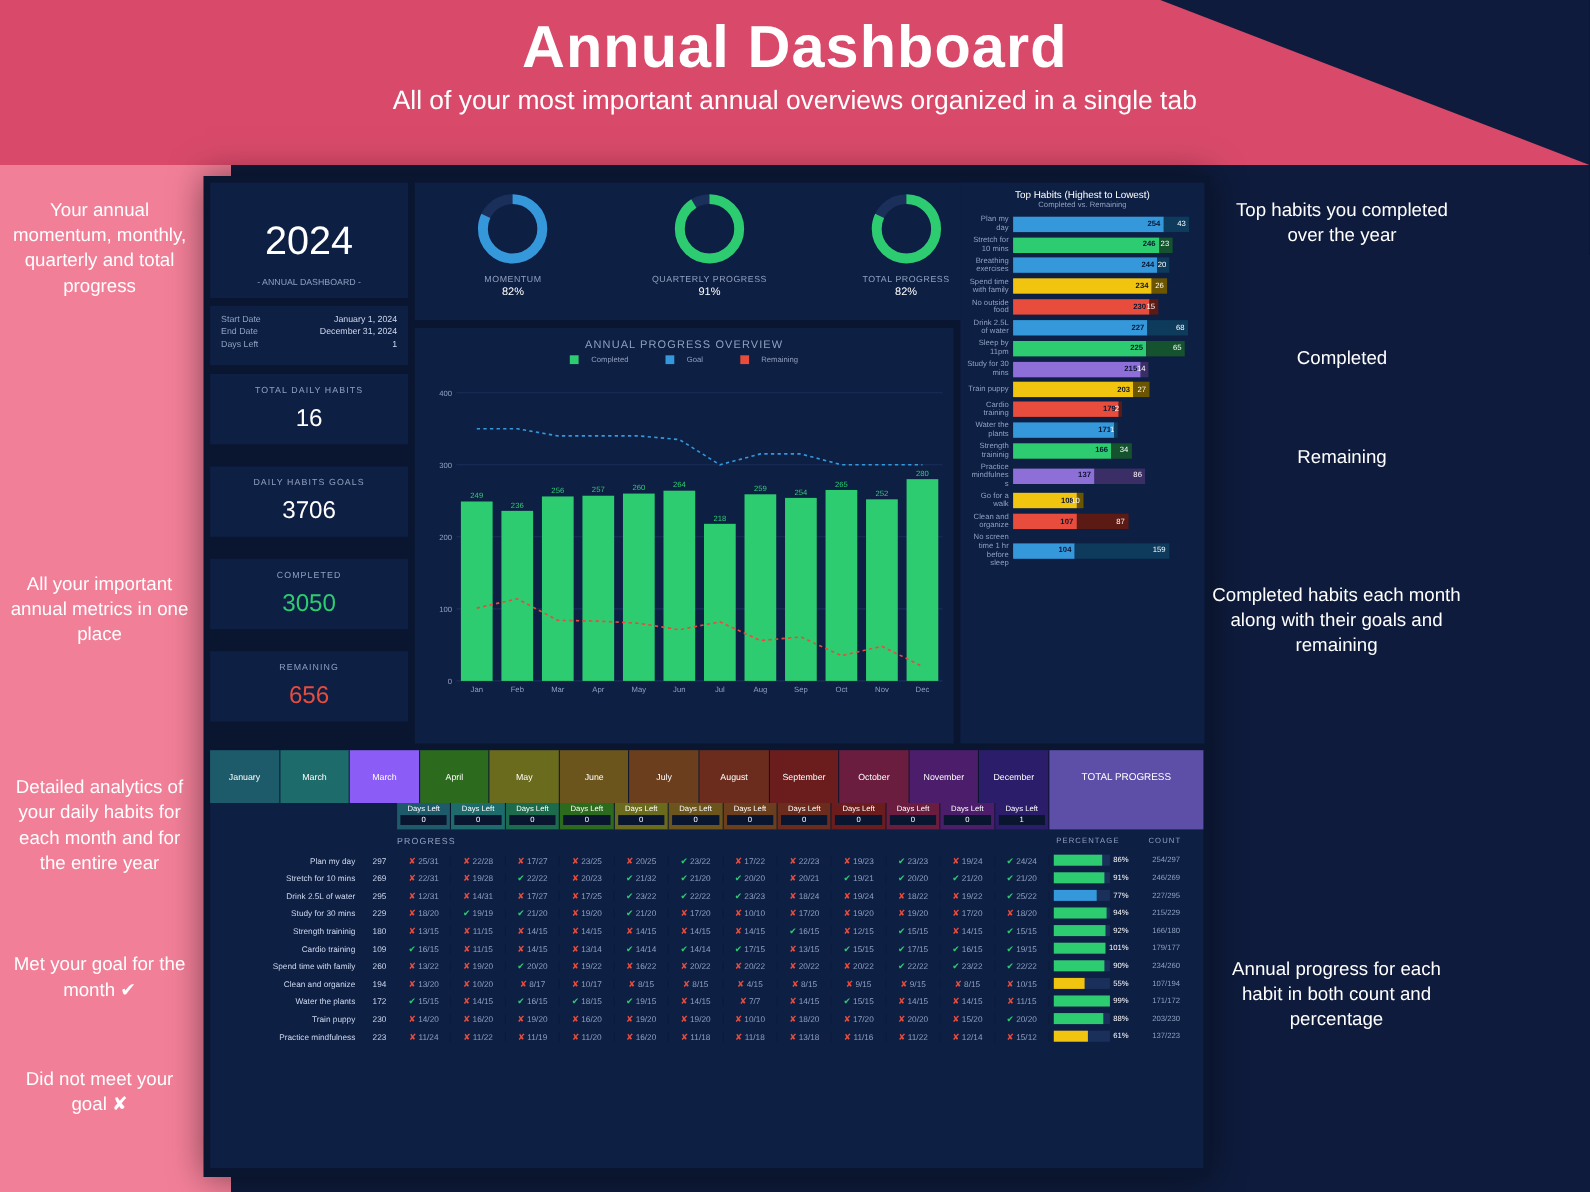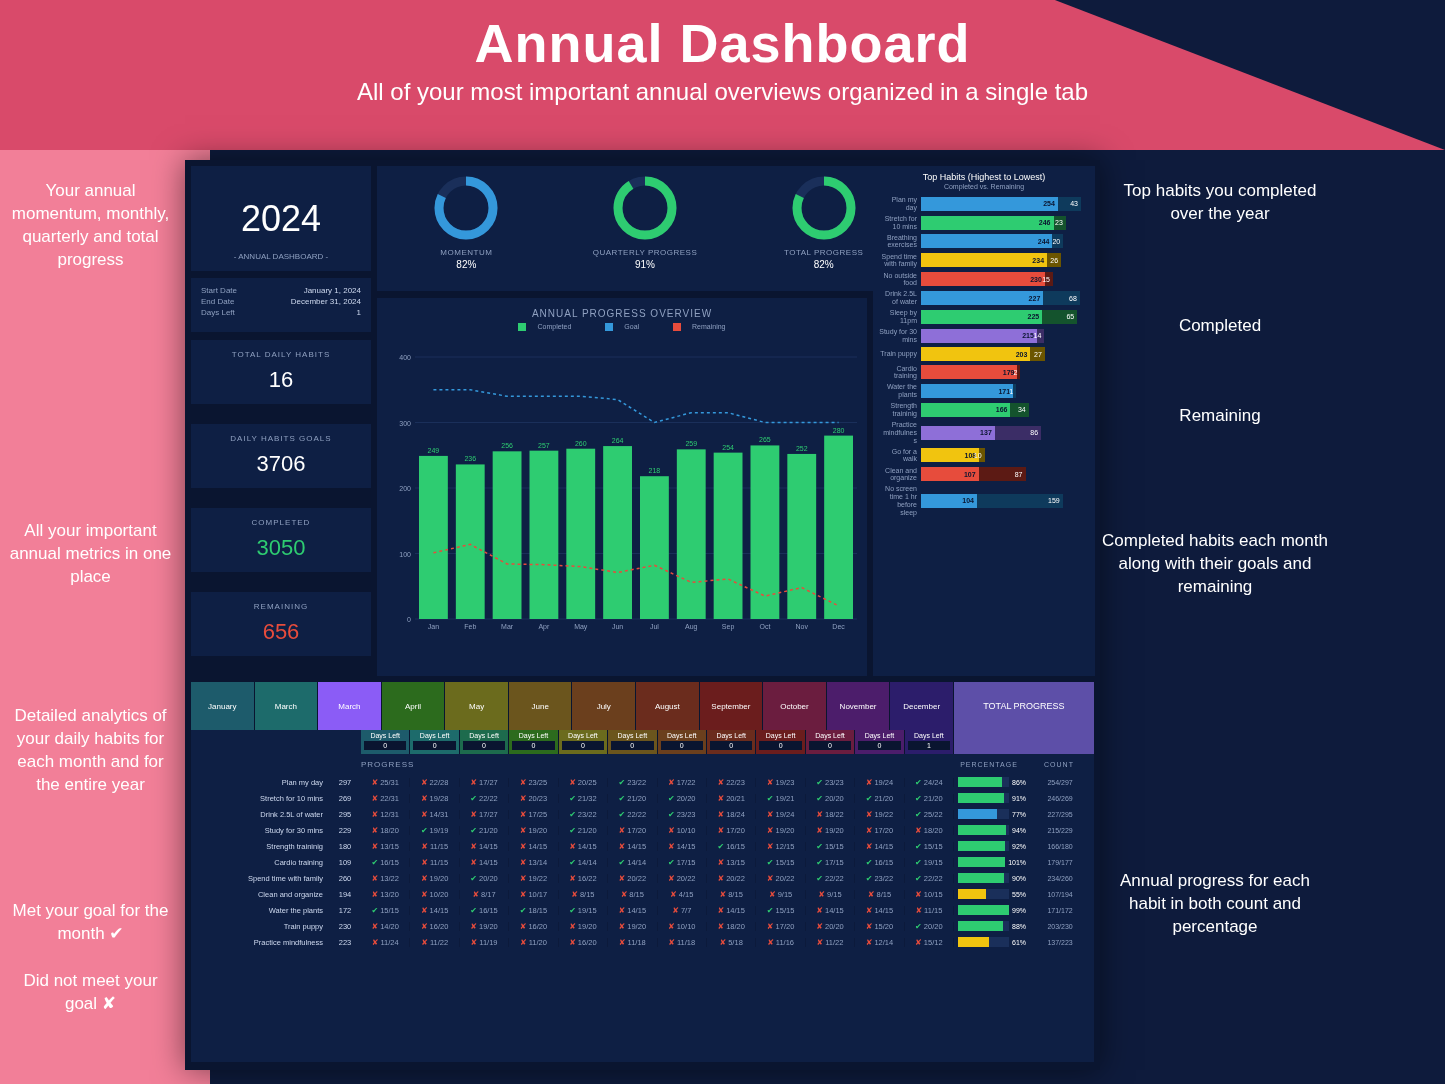--- a/index.html
+++ b/index.html
@@ -76,21 +76,21 @@
 <div class="pink-band"></div>
 
 <header>
   <h1>Annual Dashboard</h1>
   <p>All of your most important annual overviews organized in a single tab</p>
 </header>
 
 <div class="callout left" style="left:8px;top:180px;width:165px">Your annual momentum, monthly, quarterly and total progress</div>
 <div class="callout left" style="left:8px;top:520px;width:165px">All your important annual metrics in one place</div>
 <div class="callout left" style="left:8px;top:705px;width:165px">Detailed analytics of your daily habits for each month and for the entire year</div>
-<div class="callout left" style="left:8px;top:900px;width:165px">Met your goal for the month ✔</div>
+<div class="callout left" style="left:8px;top:866px;width:165px">Met your goal for the month ✔</div>
 <div class="callout left" style="left:8px;top:970px;width:165px">Did not meet your goal ✘</div>
 
 <div class="callout" style="left:1120px;top:180px;width:200px">Top habits you completed over the year</div>
 <div class="callout" style="left:1120px;top:315px;width:200px">Completed</div>
 <div class="callout" style="left:1120px;top:405px;width:200px">Remaining</div>
 <div class="callout" style="left:1100px;top:530px;width:230px">Completed habits each month along with their goals and remaining</div>
 <div class="callout" style="left:1110px;top:870px;width:210px">Annual progress for each habit in both count and percentage</div>
 
 <div class="dash">
 
@@ -1019,21 +1019,21 @@
           <div class="mcell">
             <span class="ic x">✘</span>
             <span style="color:#8fa0c0">11/18</span>
           </div>
           <div class="mcell">
             <span class="ic x">✘</span>
             <span style="color:#8fa0c0">11/18</span>
           </div>
           <div class="mcell">
             <span class="ic x">✘</span>
-            <span style="color:#8fa0c0">5/18</span>
+            <span style="color:#8fa0c0">13/18</span>
           </div>
           <div class="mcell">
             <span class="ic x">✘</span>
             <span style="color:#8fa0c0">11/16</span>
           </div>
           <div class="mcell">
             <span class="ic x">✘</span>
             <span style="color:#8fa0c0">11/22</span>
           </div>
           <div class="mcell">

